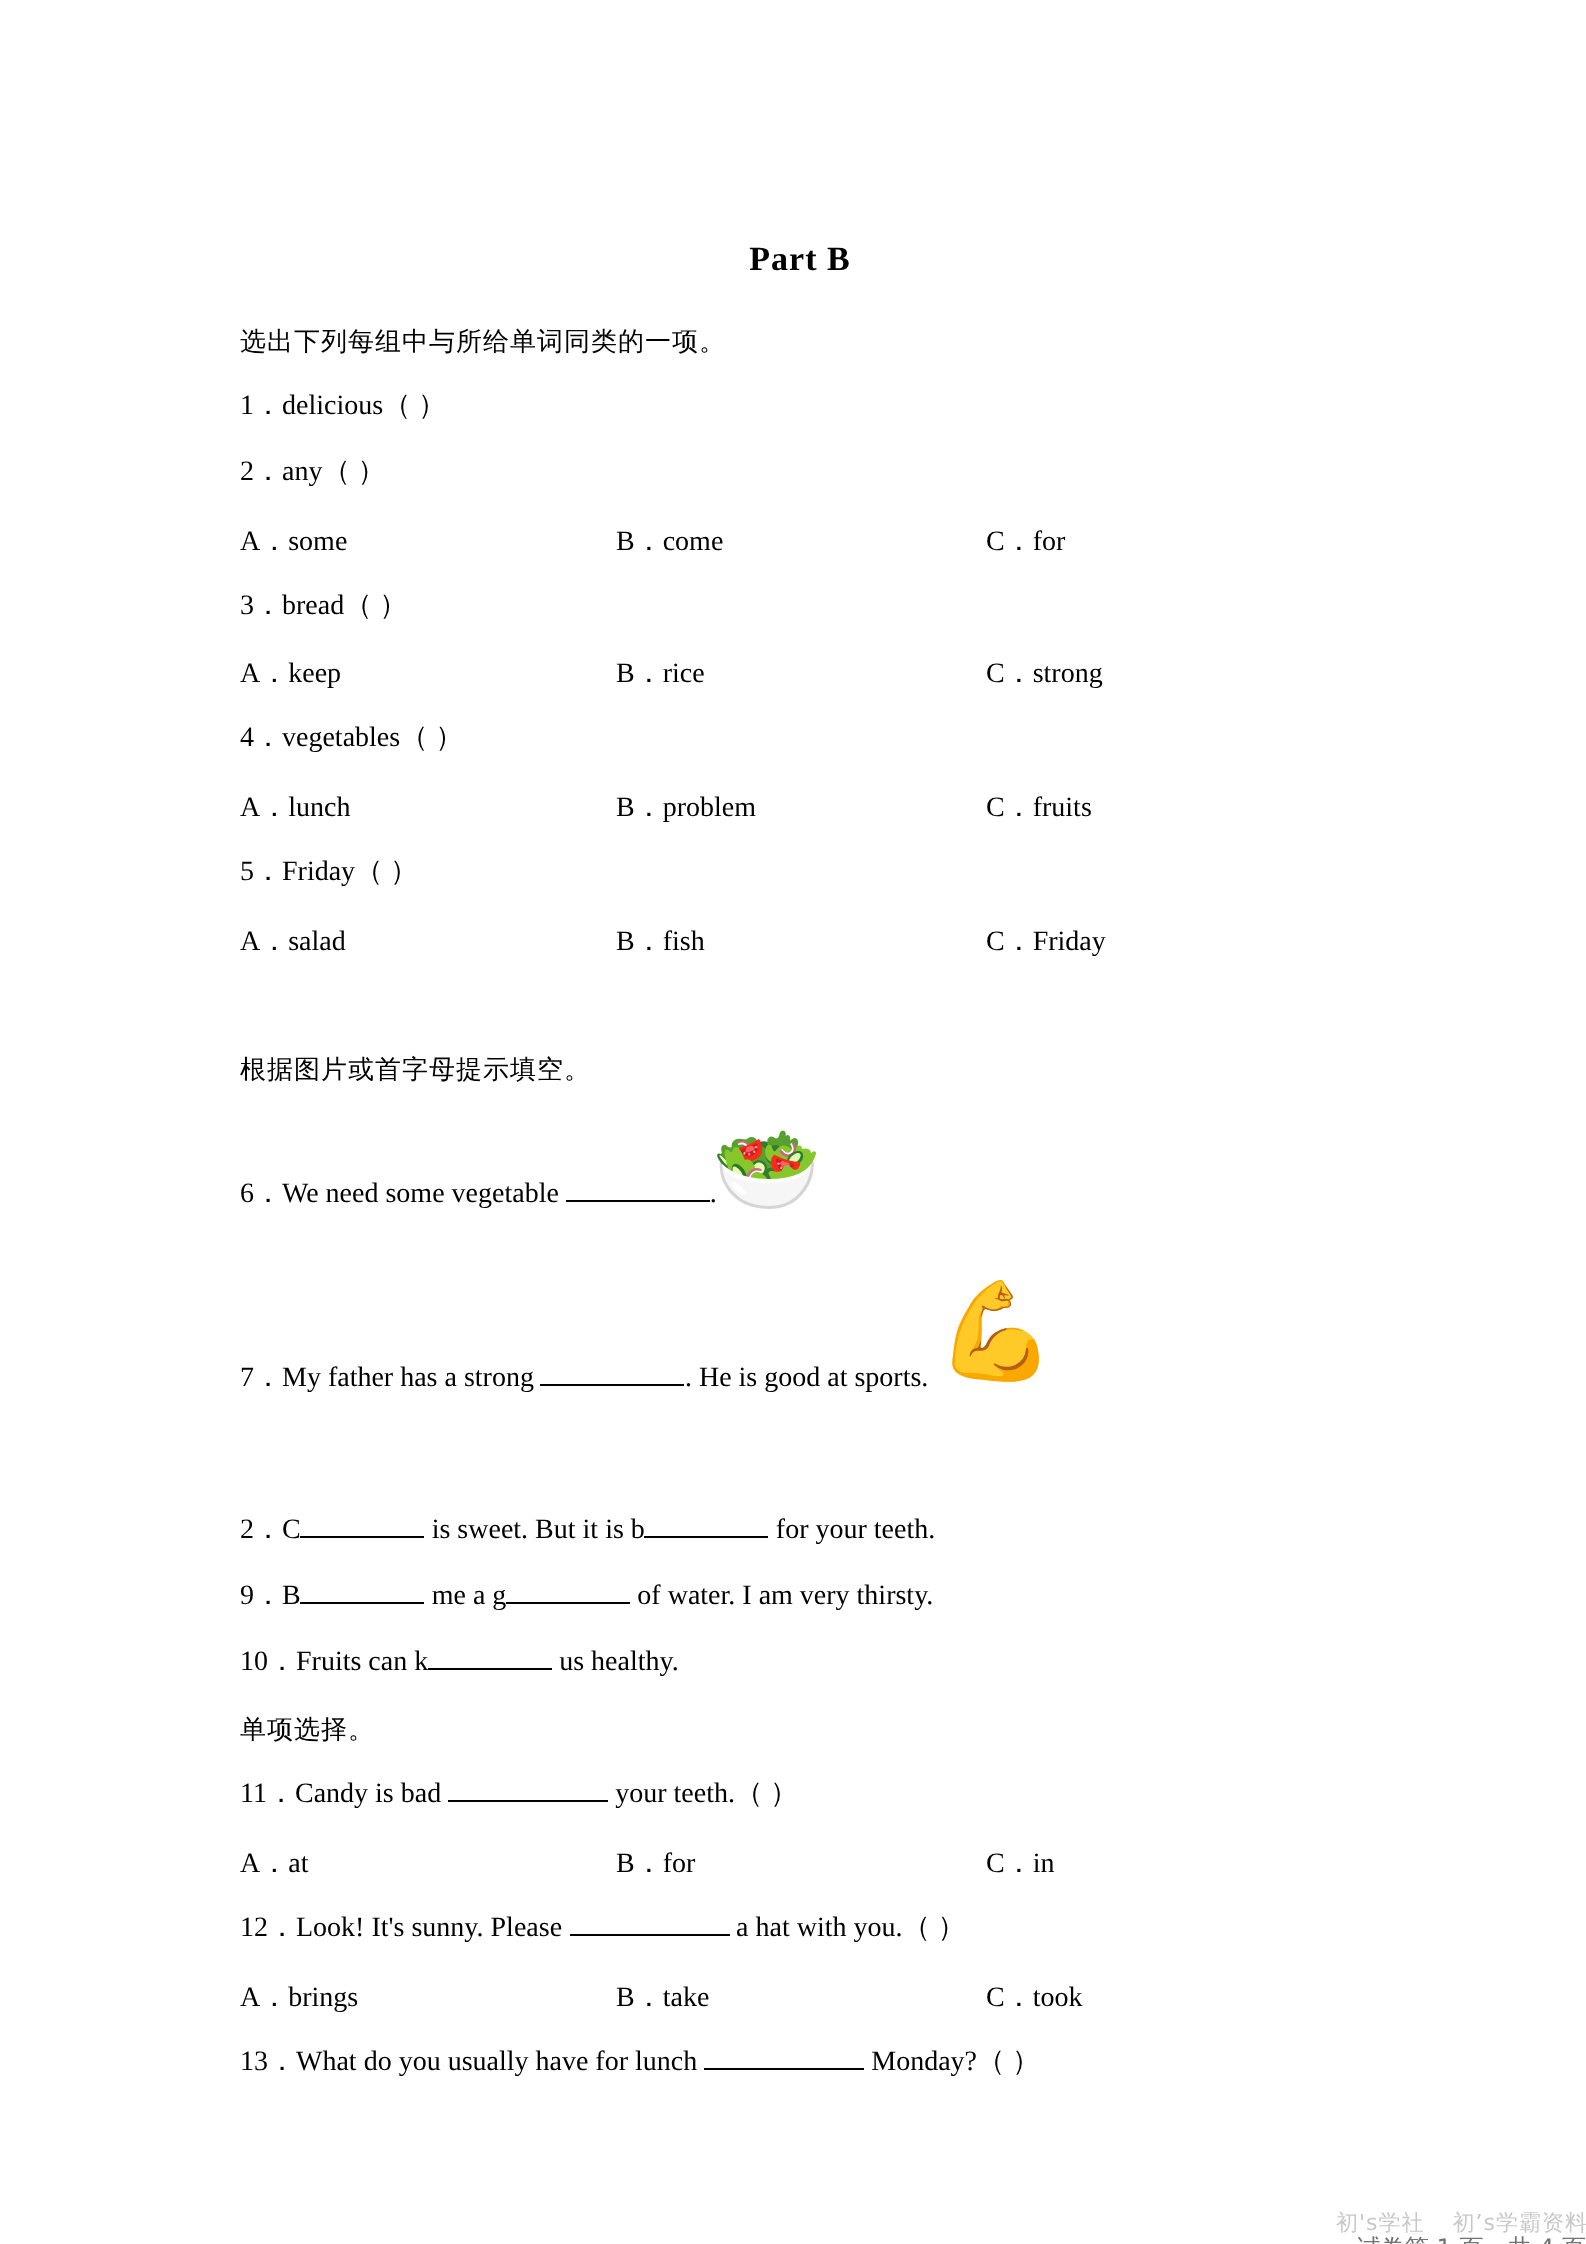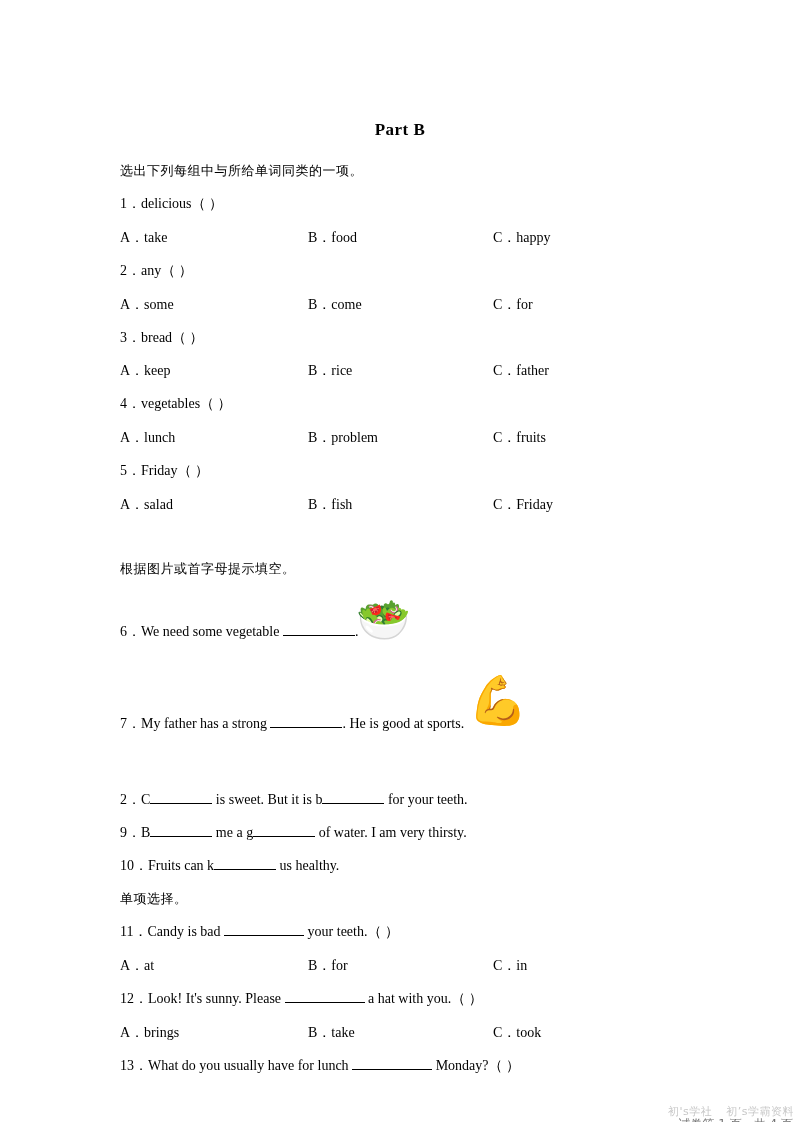--- a/index.html
+++ b/index.html
@@ -120,38 +120,33 @@
 <body>
 
 <div class="page">
   <div class="content">
 
     <div class="title">Part B</div>
 
     <div class="cn">选出下列每组中与所给单词同类的一项。</div>
 
     <div class="q">1．delicious（    ）</div>
-    <div class="opts">
-      <span class="opt optA">A．take</span>
-      <span class="opt optB">B．food</span>
-      <span class="opt optC">C．happy</span>
-    </div>
 
     <div class="q">2．any（    ）</div>
     <div class="opts">
       <span class="opt optA">A．some</span>
       <span class="opt optB">B．come</span>
       <span class="opt optC">C．for</span>
     </div>
 
     <div class="q">3．bread（    ）</div>
     <div class="opts">
       <span class="opt optA">A．keep</span>
       <span class="opt optB">B．rice</span>
-      <span class="opt optC">C．father</span>
+      <span class="opt optC">C．strong</span>
     </div>
 
     <div class="q">4．vegetables（    ）</div>
     <div class="opts">
       <span class="opt optA">A．lunch</span>
       <span class="opt optB">B．problem</span>
       <span class="opt optC">C．fruits</span>
     </div>
 
     <div class="q">5．Friday（    ）</div>

